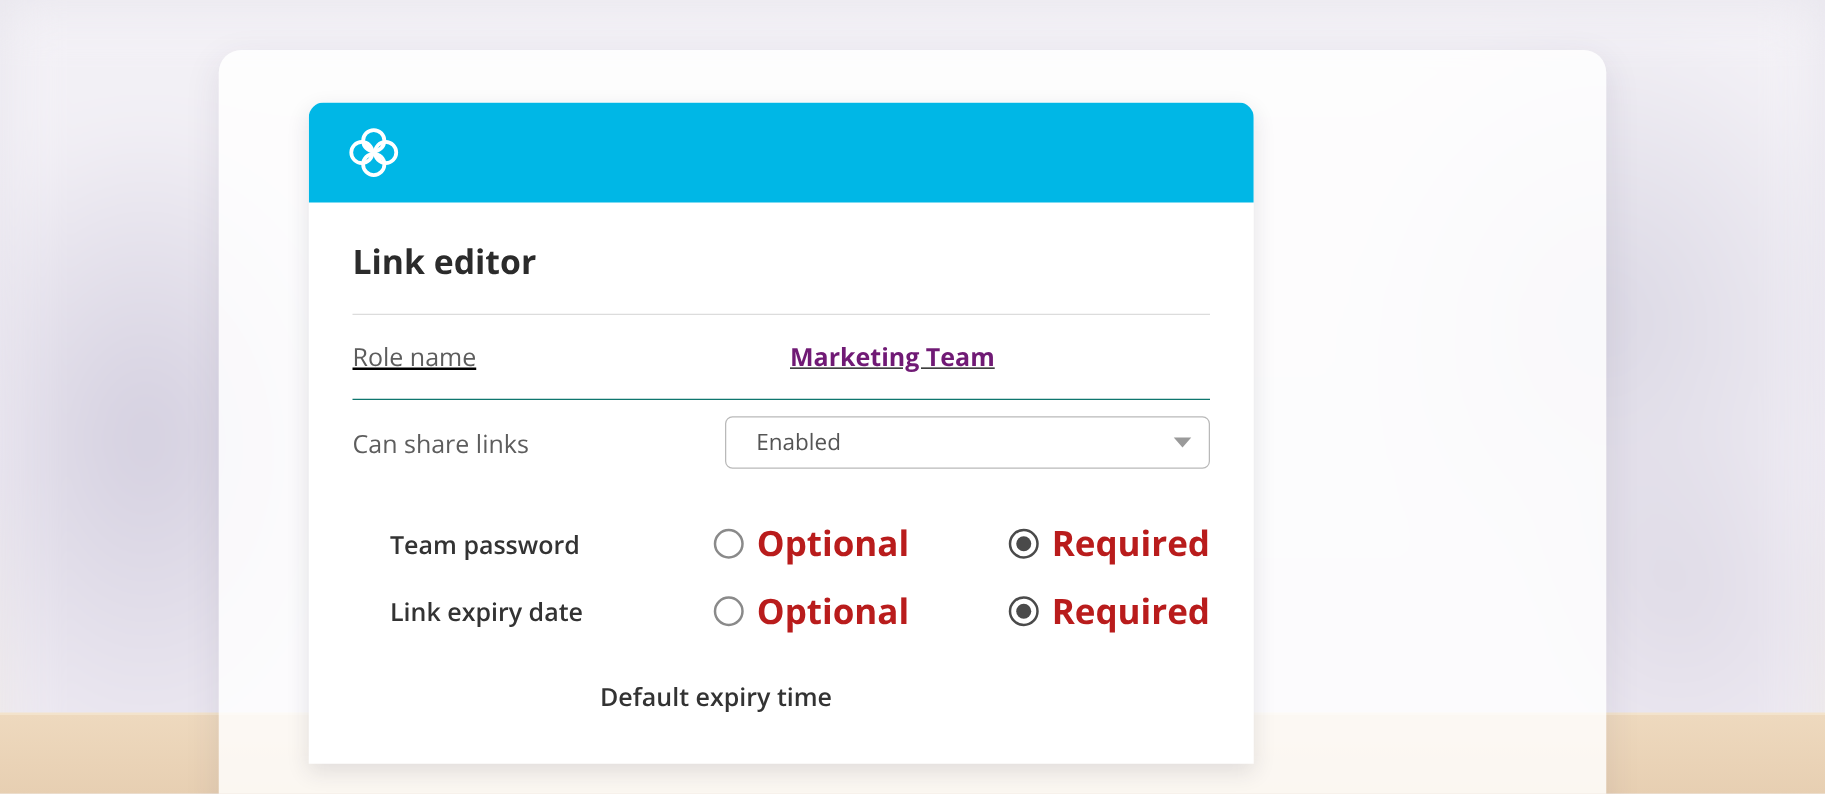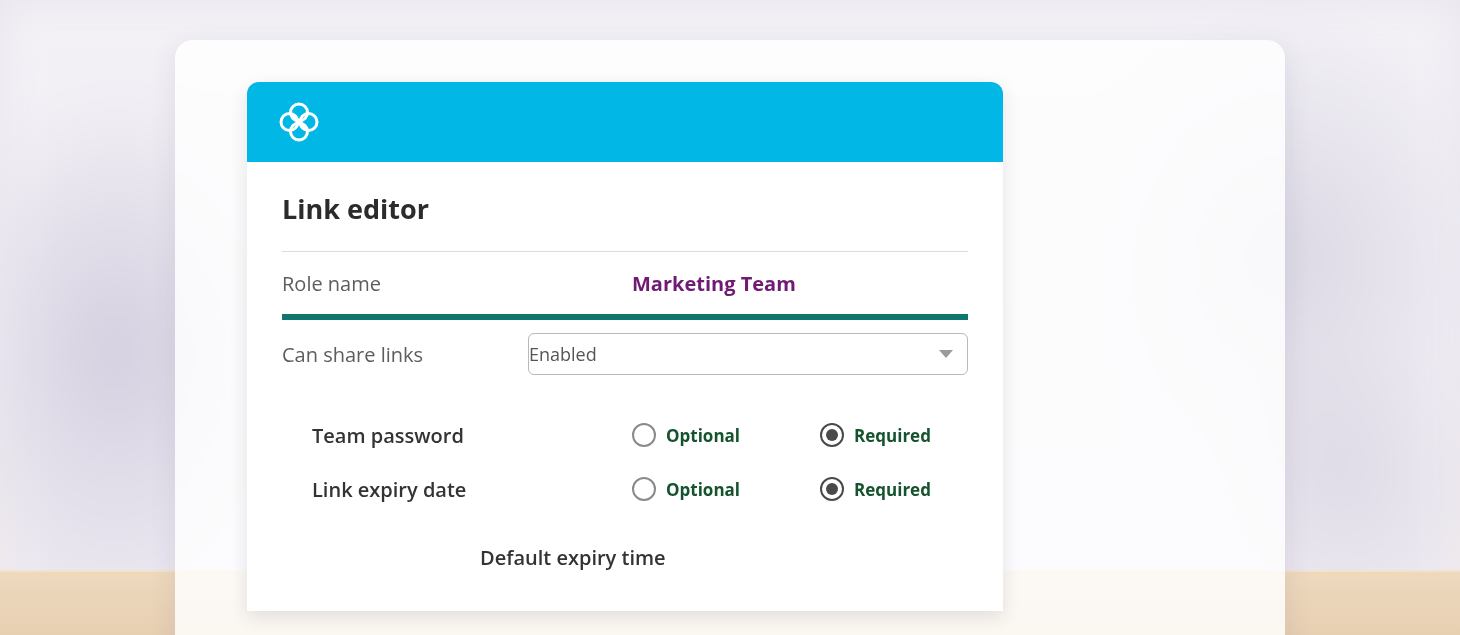--- a/index.html
+++ b/index.html
@@ -65,43 +65,43 @@
       font-weight: 700;
       color: #2b2b2b;
       padding-bottom: 24px;
     }
     .sep { border: none; border-top: 1px solid #dcdcdc; }
     .row {
       display: flex;
       align-items: center;
       min-height: 68px;
     }
-    .row-bordered { border-bottom: 6px solid #0f766e; }
+    .row-bordered { border-bottom: 1px solid #0f766e; text-decoration: underline; }
     .label-col {
       width: 350px;
       color: #5d5d5d;
       font-size: 20px;
       font-weight: 400;
     }
     .label-col.indent { padding-left: 30px; font-weight: 600; color: #333; }
     .value-col { flex: 1; }
     .value-text {
       font-size: 20px;
       font-weight: 700;
       color: #701a75;
     }
     .select-box {
       position: relative;
       height: 42px;
-      width: 440px;
+      width: 388px;
       border: 1px solid #b9b9b9;
       border-radius: 6px;
       display: flex;
       align-items: center;
-      padding: 0 0;
+      padding: 0 24px;
       background: #fff;
       cursor: pointer;
     }
     .select-text { font-size: 18px; color: #555; }
     .chevron {
       position: absolute;
       right: 14px;
       top: 50%;
       transform: translateY(-50%);
       width: 0; height: 0;
@@ -127,21 +127,21 @@
       background: #fff;
     }
     .radio-outer.checked { border-color: #4a4a4a; }
     .radio-inner {
       width: 12px; height: 12px;
       background: #4a4a4a;
       border-radius: 50%;
       display: none;
     }
     .radio-outer.checked .radio-inner { display: block; }
-    .radio-label { font-size: 17px; font-weight: 700; color: #14532d; }
+    .radio-label { font-size: 28px; font-weight: 700; color: #b91c1c; }
     .default-row { margin-top: 28px; display: flex; align-items: center; flex-direction: column; }
   </style>
 </head>
 <body>
 
 <div class="bg-blur"></div>
 <div class="wood-strip"></div>
 
 <div class="outer-card"></div>
 

